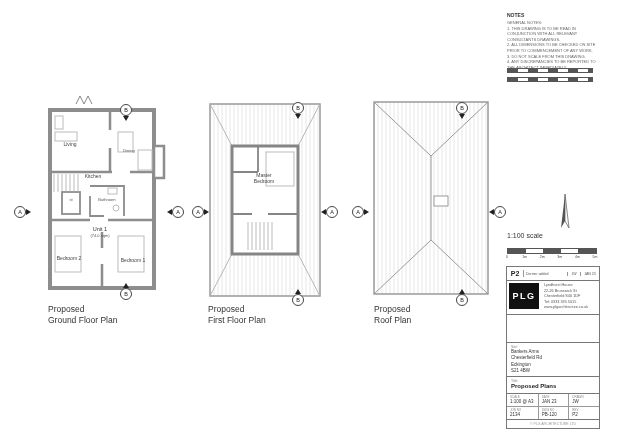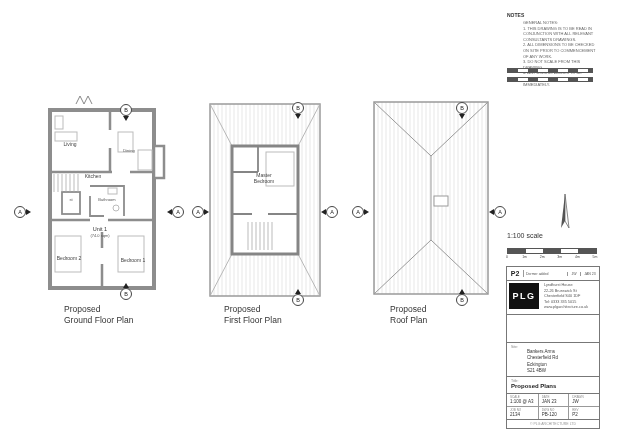--- a/index.html
+++ b/index.html
@@ -1,19 +1,19 @@
 <!DOCTYPE html>
 <html><head>
 <meta charset="utf-8">
 <style>
   html,body{margin:0;padding:0;background:#fff;}
   .sheet{position:relative;width:618px;height:437px;background:#fff;font-family:"Liberation Sans",sans-serif;overflow:hidden;}
   .abs{position:absolute;}
   svg{position:absolute;display:block;}
-  .pre{white-space:pre-line;margin-left:16px;}
+  .pre{white-space:pre-line;}
   
   .rl{position:absolute;font-size:5px;color:#444;transform:translate(-50%,-50%);text-align:center;white-space:pre-line;line-height:1.2;}
   .rl.tiny{font-size:4px;color:#555;}
   .rl.unit{font-size:5.5px;color:#333;}
   
   .plan-title{position:absolute;font-size:8.5px;line-height:11px;color:#333;white-space:pre-line;}
   
   .sm{position:absolute;width:12px;height:12px;}
   .sm .cir{display:block;width:10px;height:10px;border:1px solid #444;border-radius:50%;font-size:5.5px;line-height:10px;text-align:center;color:#222;background:#fff;}
   .tri{position:absolute;width:0;height:0;}

